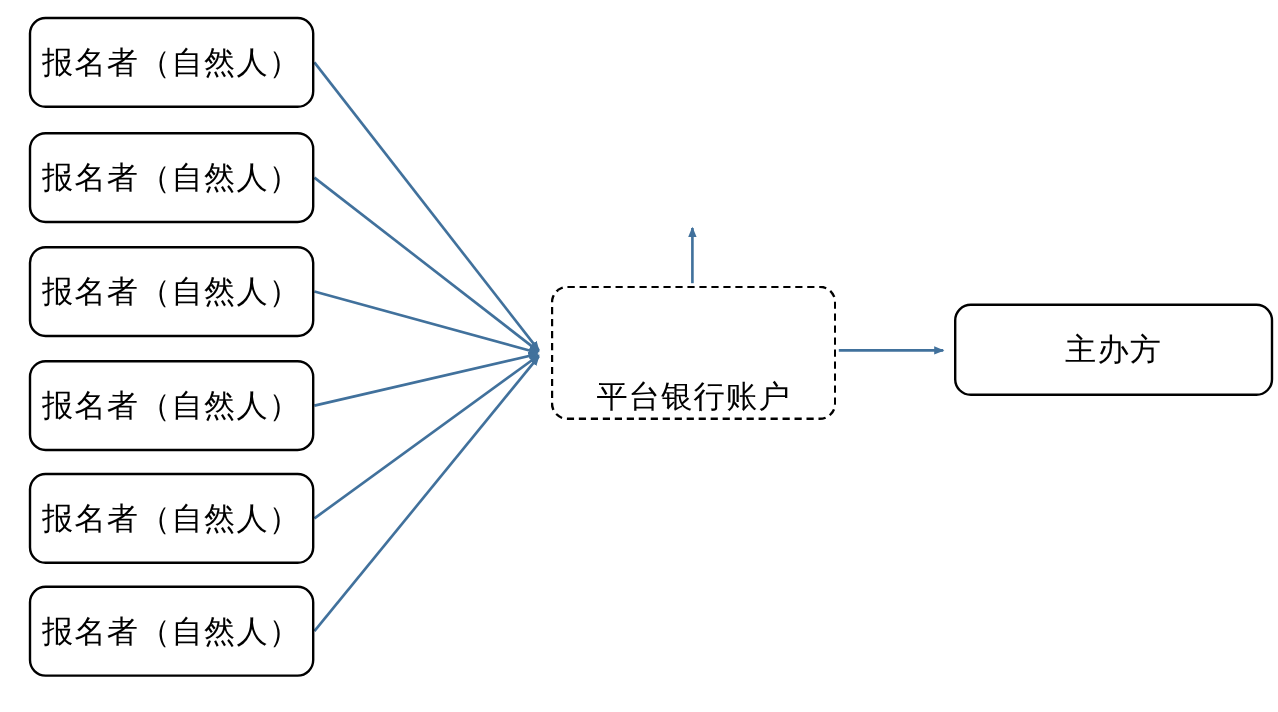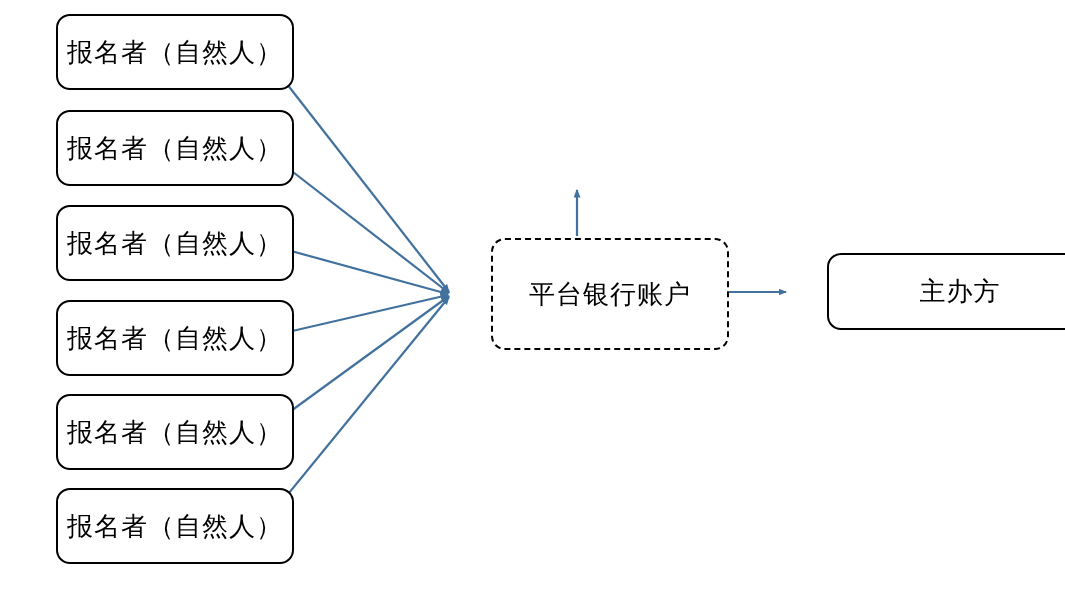--- a/index.html
+++ b/index.html
@@ -35,24 +35,24 @@
     background: var(--fill, #ffffff);
     border: 2.5px solid var(--border, #000000);
     border-radius: 14px;
     display: flex;
     align-items: center;
     justify-content: center;
     color: var(--text, #000000);
     font-size: 26px;
     letter-spacing: 1px;
     white-space: nowrap;
-    margin-left: 32px;
   }
   .node.dashed {
     border-style: dashed;
+    align-items: flex-end;
   }
   .registrant {
     left: 24px;
     width: 238px;
     height: 76px;
   }
   .r0 { top: 14px; }
   .r1 { top: 110px; }
   .r2 { top: 205px; }
   .r3 { top: 300px; }

